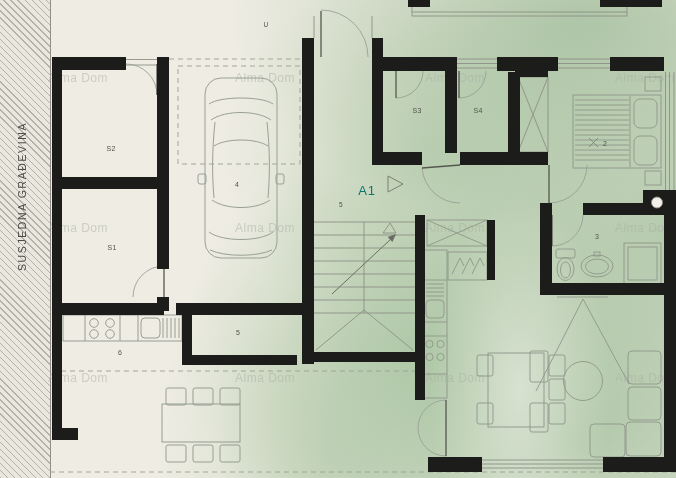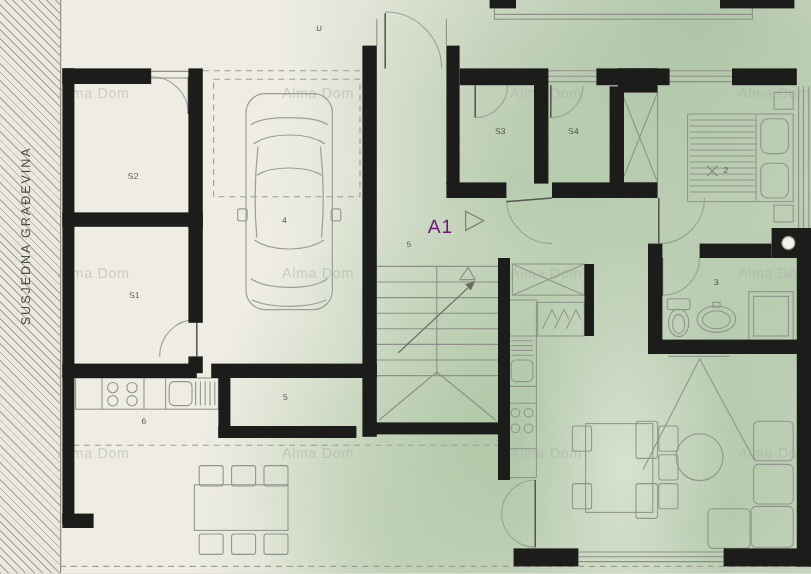--- a/index.html
+++ b/index.html
@@ -28,21 +28,21 @@
   .side-label{
     position:absolute;left:16px;top:122px;
     writing-mode:vertical-rl;transform:rotate(180deg);
     font-size:10.5px;letter-spacing:1.6px;color:#4a4a44;white-space:nowrap;
   }
   svg.lines{position:absolute;inset:0;}
   .label{
     position:absolute;transform:translate(-50%,-50%);
     font-size:7px;color:#50524a;letter-spacing:.3px;white-space:nowrap;
   }
-  .label.big{font-size:16px;color:#701a75;letter-spacing:.8px;}
+  .label.big{font-size:13px;color:#0f766e;letter-spacing:.8px;}
   .label.tiny{font-size:6.5px;}
   .wm{
     position:absolute;transform:translate(-50%,-50%);
     font-size:12px;color:rgba(170,176,166,.5);white-space:nowrap;letter-spacing:.5px;
   }
 </style>
 </head>
 <body>
 
 <div class="plan">

